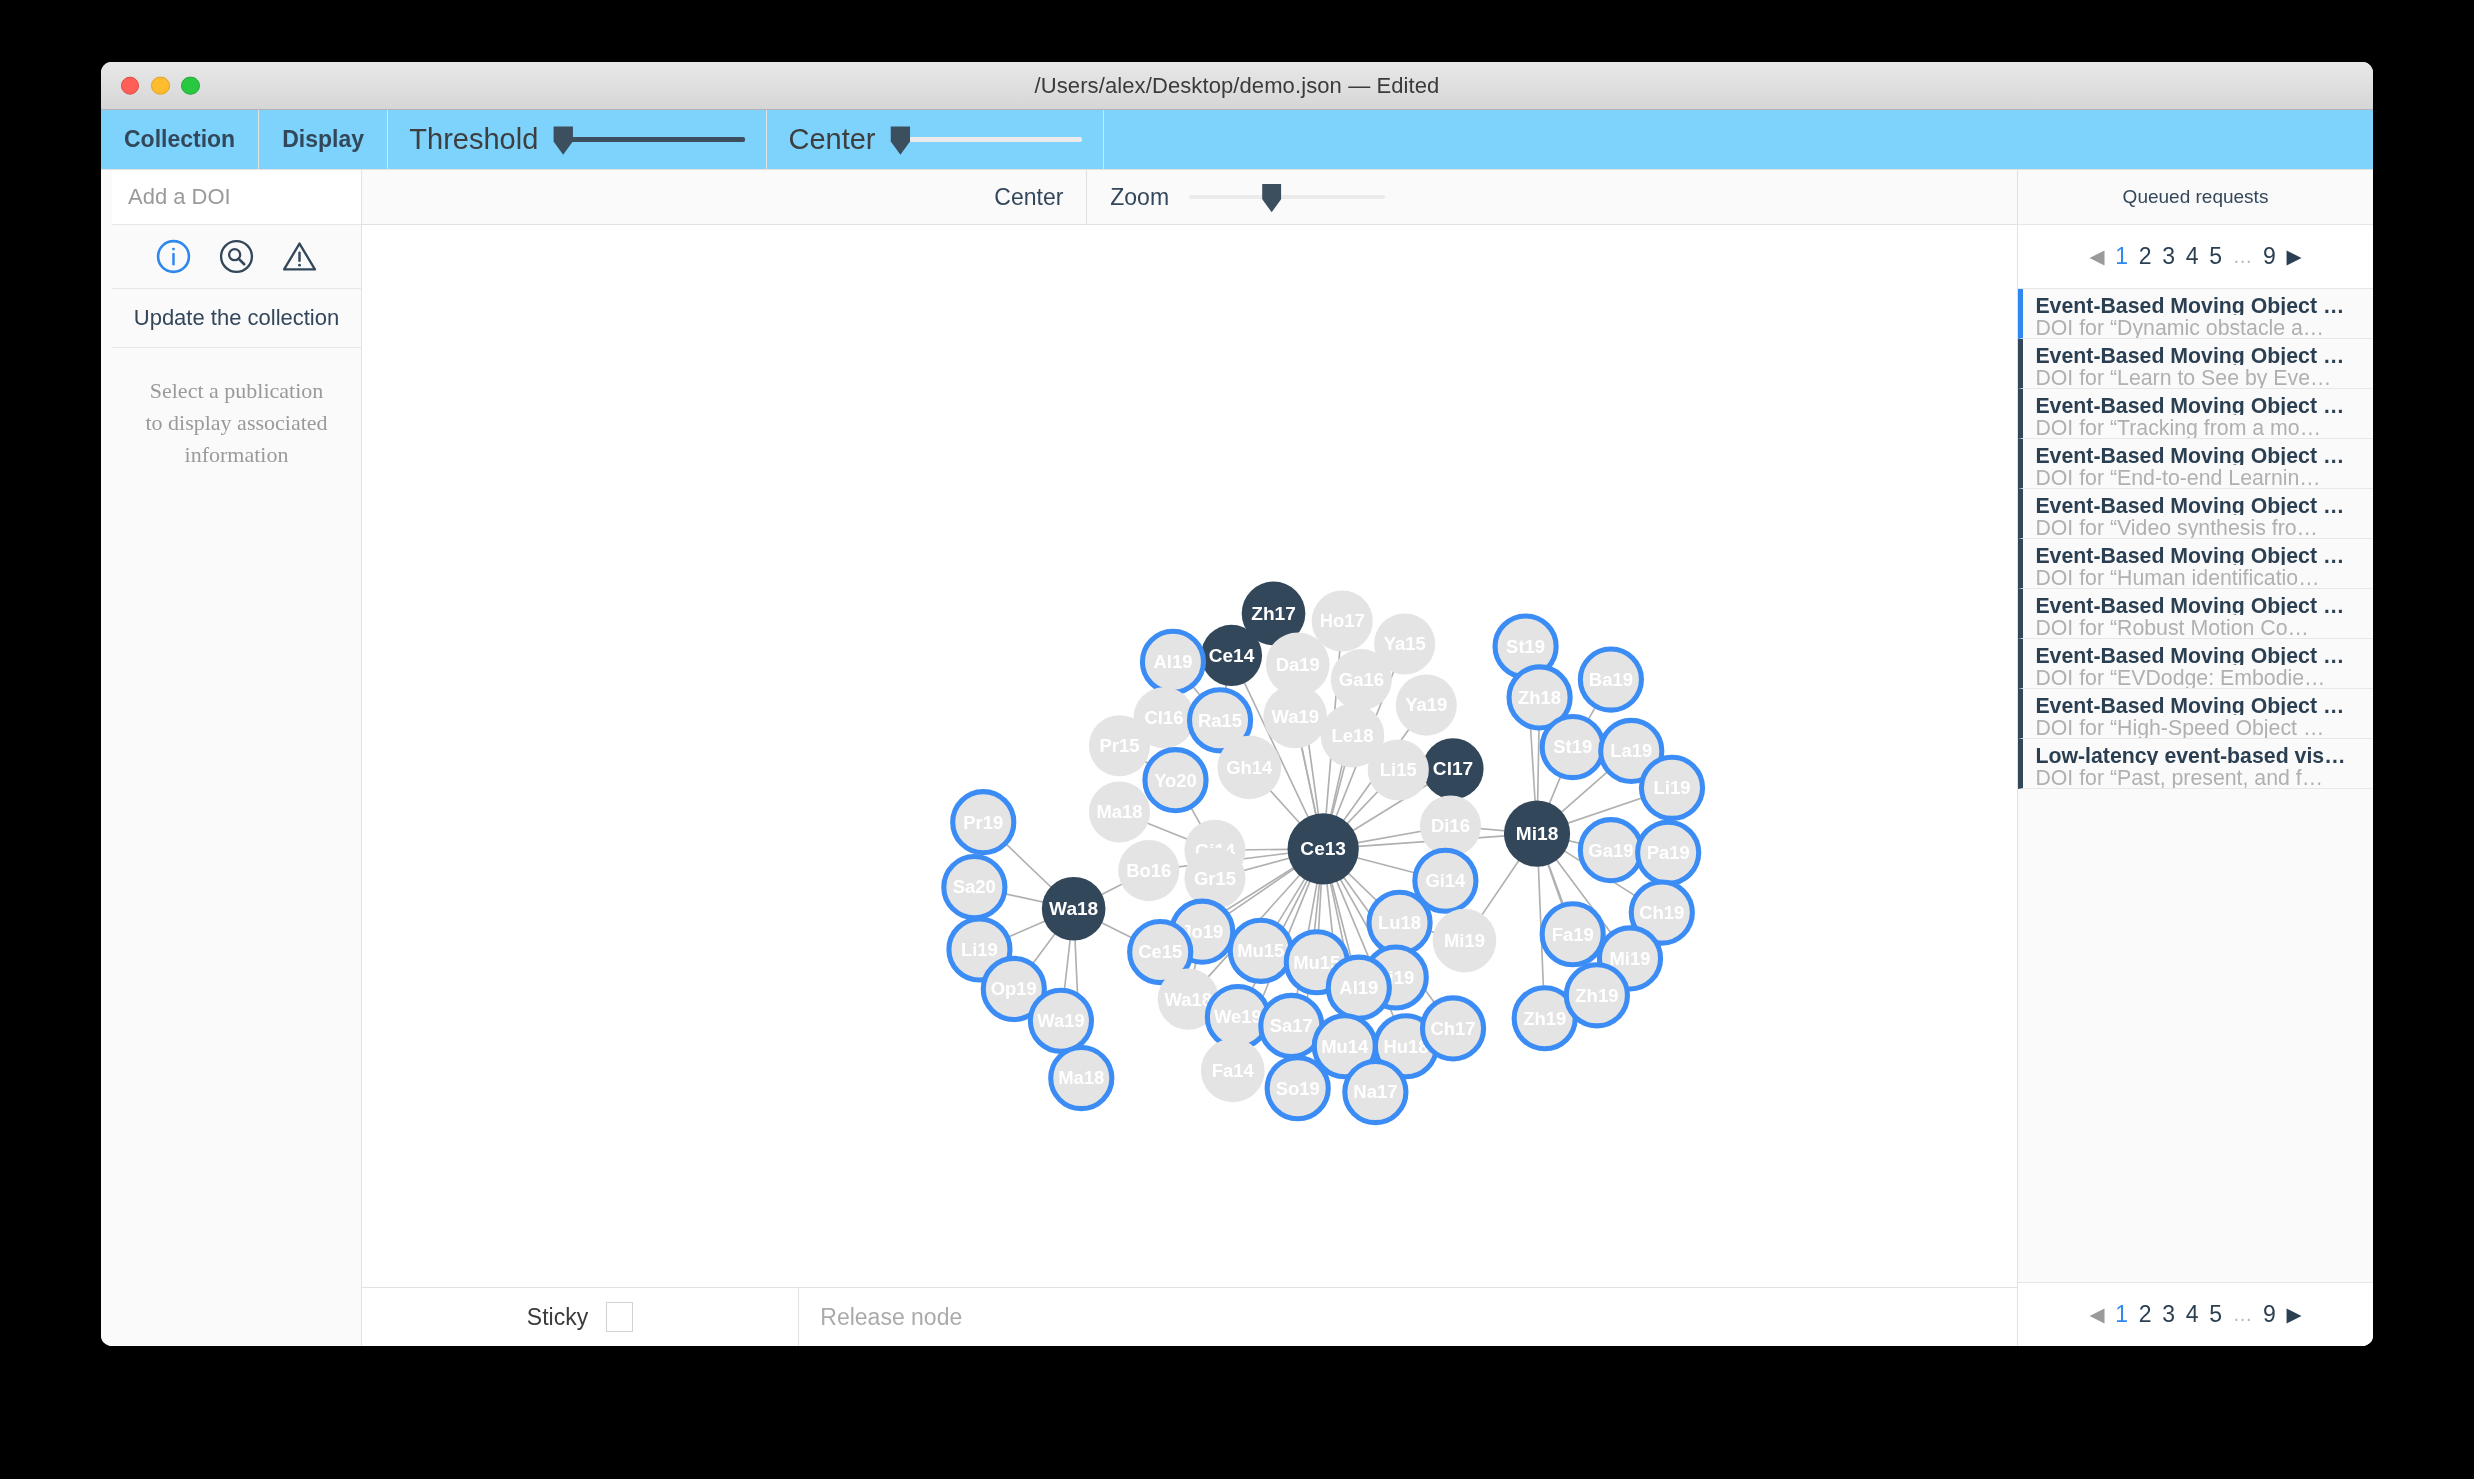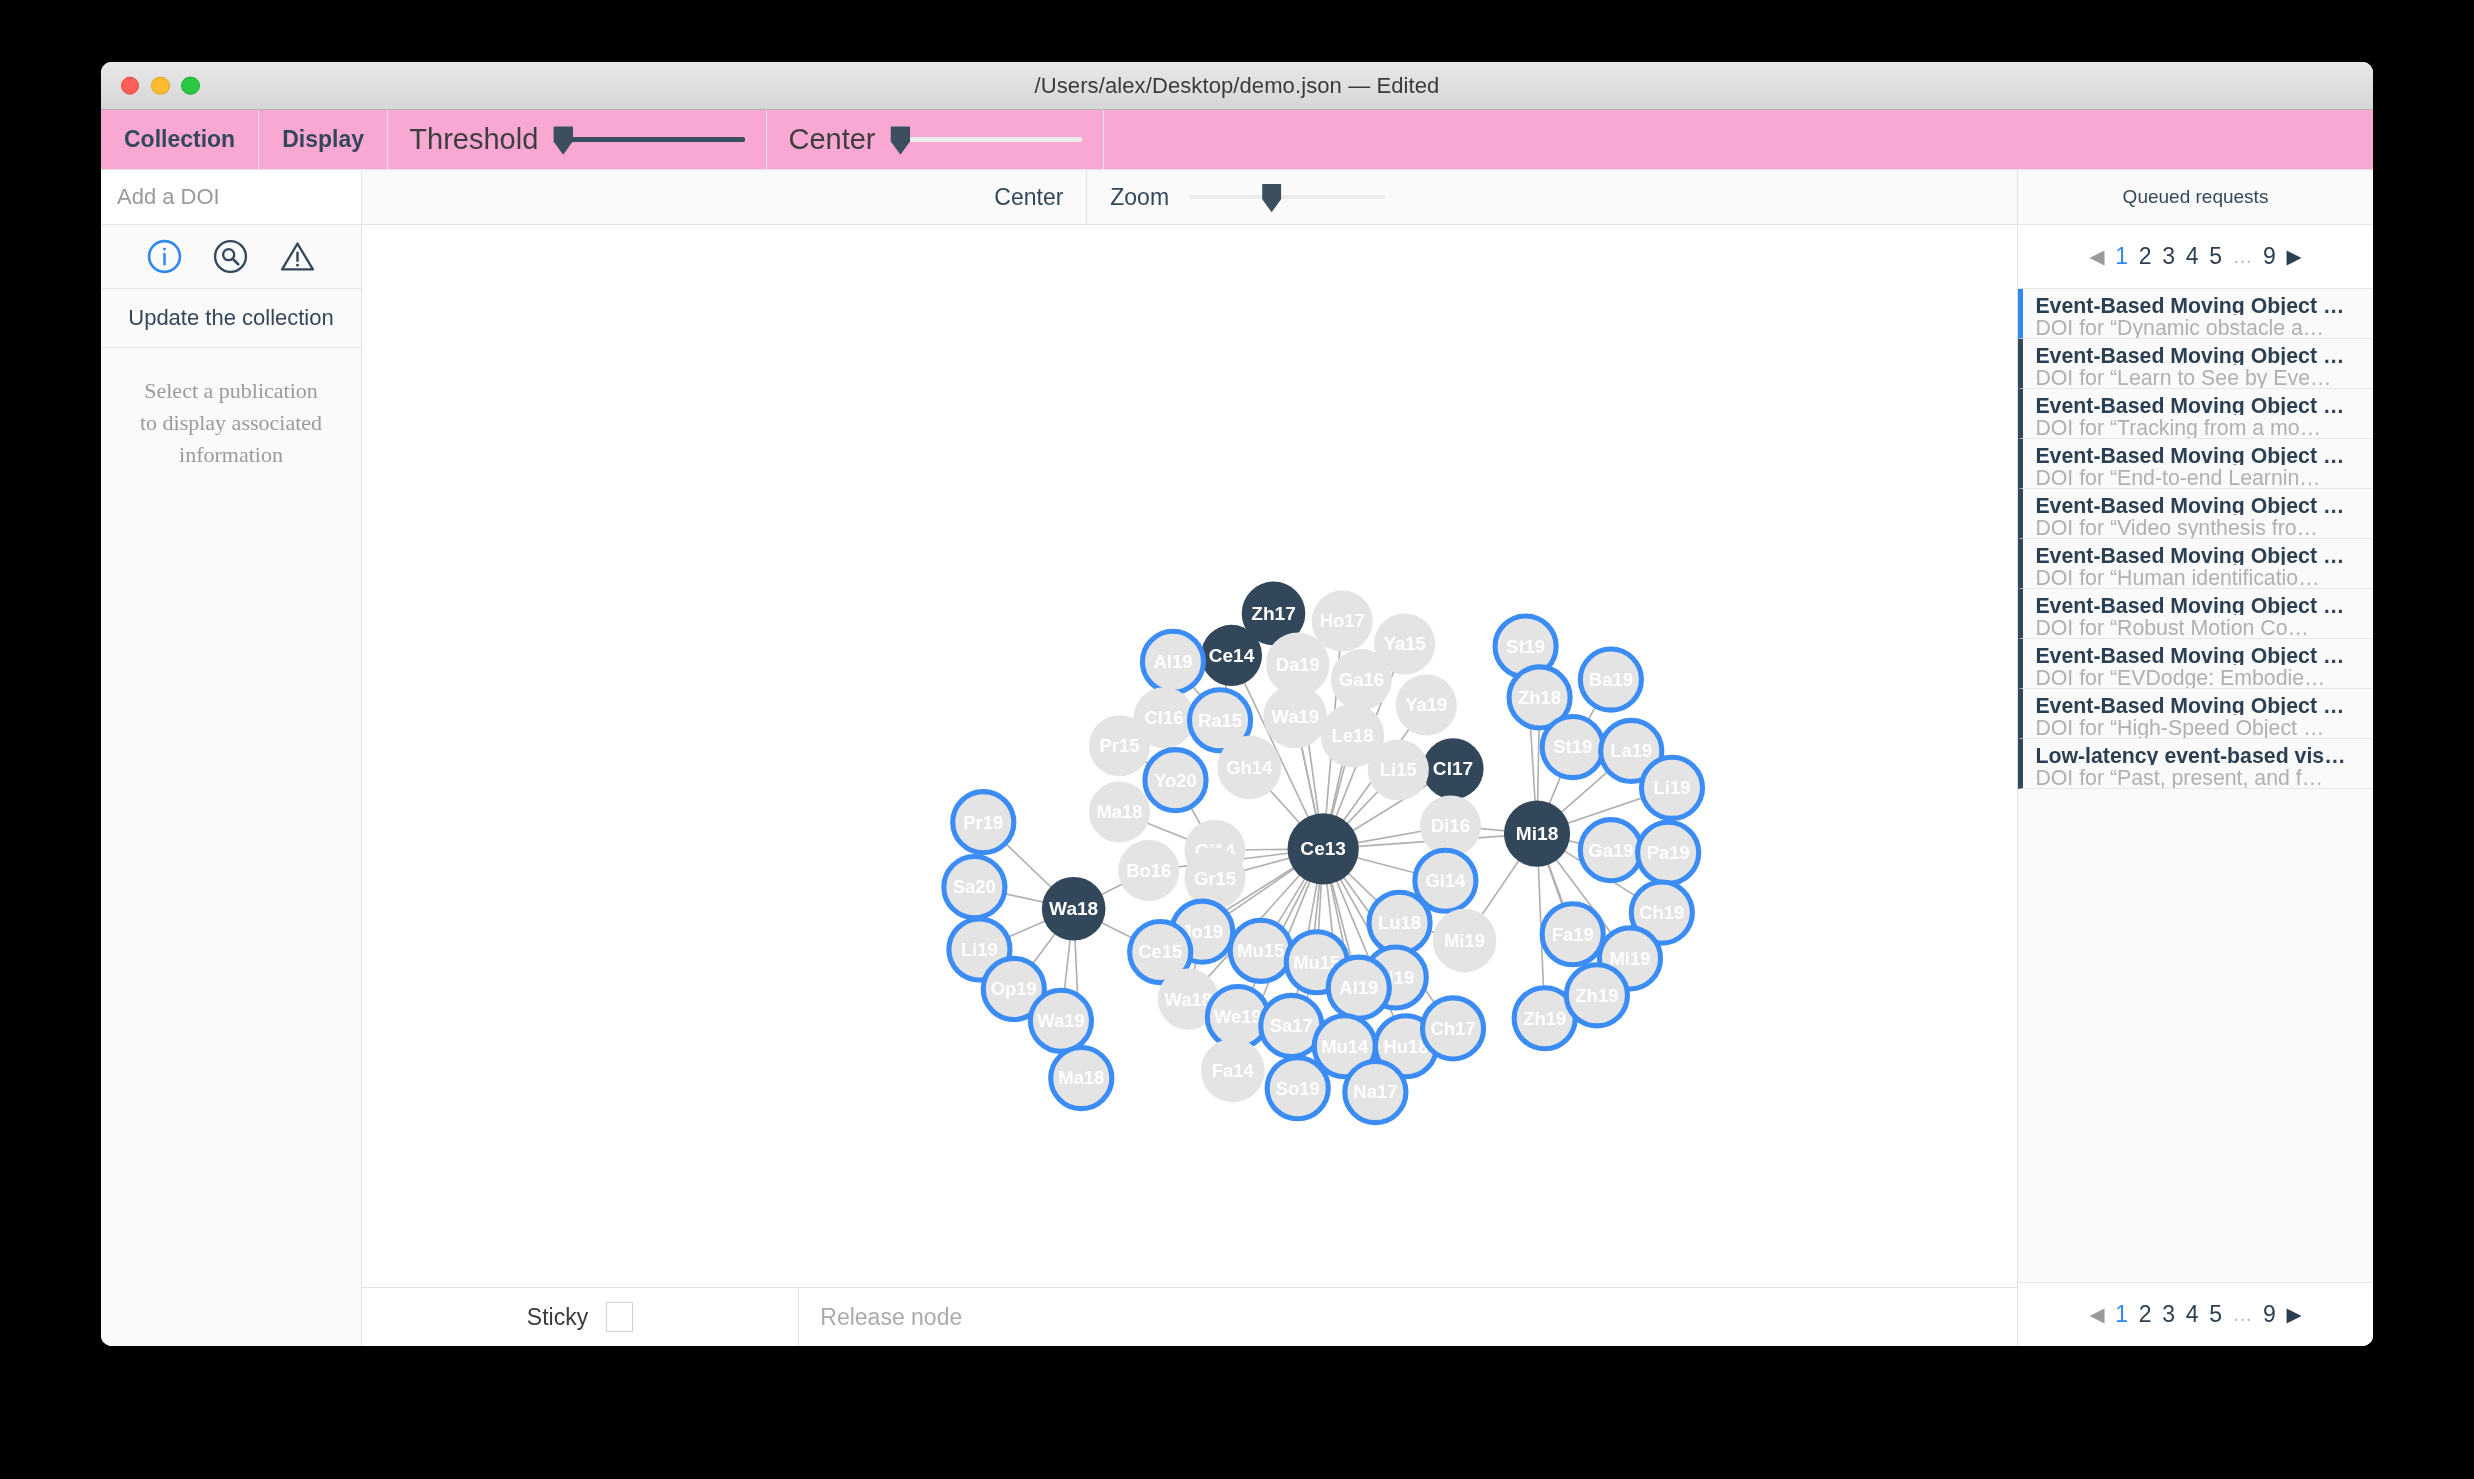--- a/index.html
+++ b/index.html
@@ -32,21 +32,21 @@
   .light.red { background: #ff5f57; border: 0.9px solid #e04740; }
   .light.yellow { background: #febc2e; border: 0.9px solid #dfa123; }
   .light.green { background: #28c840; border: 0.9px solid #21a833; }
   #window-title {
     width: 100%; text-align: center;
     font-size: 22px; color: #3b3b3b; letter-spacing: 0.1px;
   }
   
   #toolbar {
     height: 60px; flex: 0 0 60px;
-    background: #f9a8d4;
+    background: #7dd3fc;
     border-bottom: 0.9px solid #e2e2e2;
     display: flex; align-items: stretch;
   }
   .tb-cell {
     display: flex; align-items: center;
     border-right: 0.9px solid #e2e2e2;
     padding: 0 21.3px;
     height: 100%;
   }
   .tb-tab { font-size: 23px; color: #33475b; font-weight: 600; padding: 0 23px; }
@@ -60,21 +60,21 @@
     background: #3b4f5e;
     clip-path: polygon(0% 0%, 100% 0%, 100% 52%, 50% 100%, 0% 52%);
   }
   
   #body { flex: 1 1 auto; display: flex; min-height: 0; }
   
   #left-panel {
     width: 261px; flex: 0 0 261px;
     border-right: 0.9px solid #e2e2e2;
     background: #fafafa;
-    display: flex; flex-direction: column;
+    display: flex; flex-direction: column; padding-left: 11px;
   }
   #doi-row { height: 55px; display: flex; border-bottom: 0.9px solid #e6e6e6; background: #ffffff; }
   #doi-input {
     flex: 1 1 auto; border: none; outline: none;
     background: transparent;
     font-family: "Liberation Sans", sans-serif;
     font-size: 22px; color: #3b3b3b; padding-left: 16px;
   }
   #doi-input::placeholder { color: #9a9a9a; }
   #doi-confirm {

